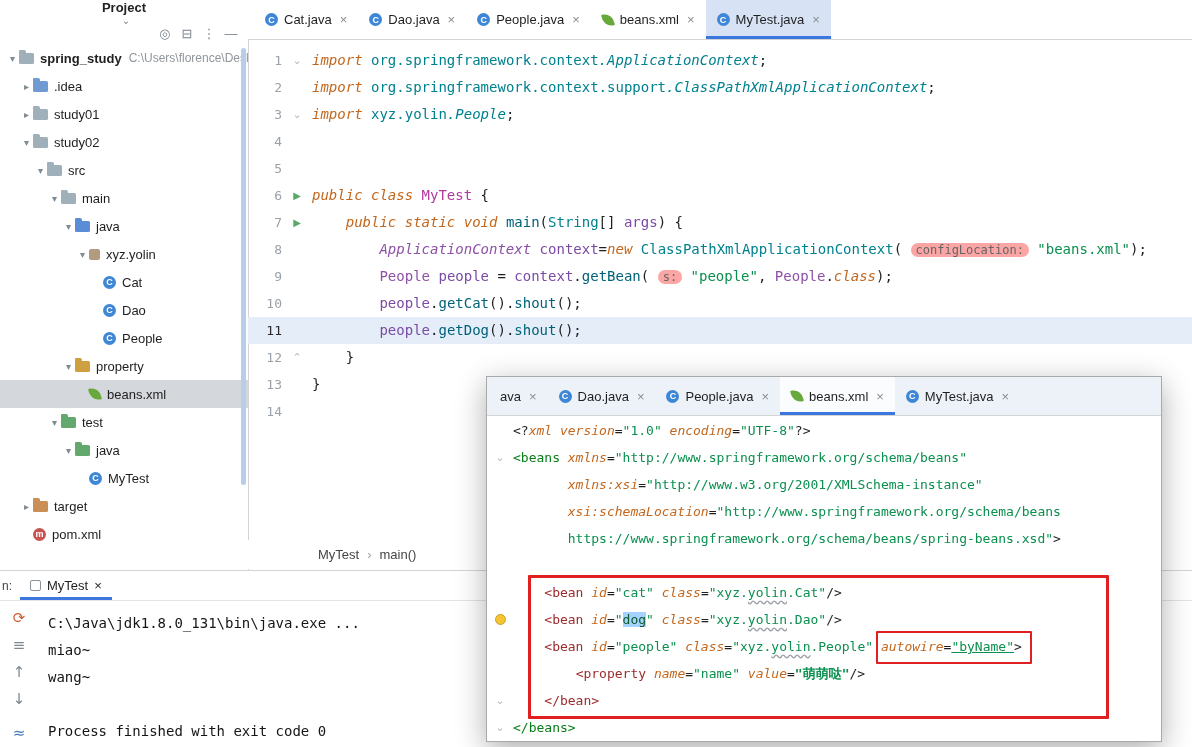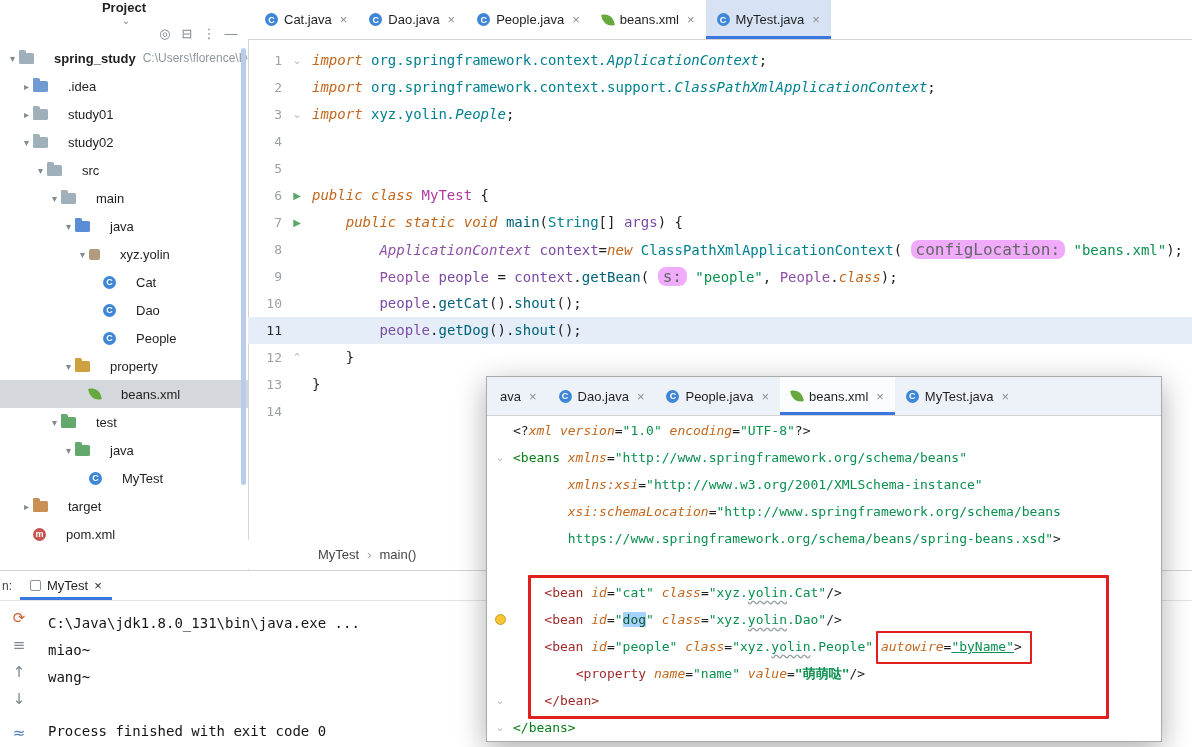--- a/index.html
+++ b/index.html
@@ -11,21 +11,21 @@
                  border-right:1px solid #d4d4d4;overflow:hidden;}
   .pp-header{height:30px;display:flex;align-items:center;padding:0 6px;font-size:13px;flex-direction:column;}
   .pp-title{font-weight:bold;color:#222;}
   .pp-caret{color:#7d878f;font-size:10px;margin-left:4px;}
   .pp-icons{margin-left:auto;display:flex;align-items:center;}
   .hic{color:#7d878f;font-size:13px;width:22px;text-align:center;cursor:default;}
   .pp-tree{position:absolute;top:44px;left:0;right:0;}
   .row{height:28px;display:flex;align-items:center;font-size:13px;white-space:nowrap;overflow:hidden;}
   .row.sel{background:#d4d7db;}
   .chev{width:13px;flex:none;text-align:center;color:#7f8b93;font-size:10px;}
-  .tlabel{margin-left:20px;}
+  .tlabel{margin-left:6px;}
   .tsuffix{margin-left:7px;color:#8f969c;font-size:12px;}
   .pp-scrollbar{position:absolute;right:2px;top:48px;width:5px;height:437px;border-radius:3px;background:#b9cdea;}
 
   
   .ic{display:inline-flex;align-items:center;justify-content:center;flex:none;}
   .ic-class{width:13px;height:13px;border-radius:50%;background:#3e86d6;color:#fff;
             font-size:9px;font-weight:bold;font-family:"Liberation Sans",sans-serif;}
   .ic-spring{width:12px;height:12px;background:#67a93d;border-radius:0 10px 0 10px;transform:rotate(-8deg);}
   .ic-package{width:11px;height:11px;background:#b39b7f;border-radius:2px;}
   .ic-maven{width:13px;height:13px;border-radius:50%;background:#c75450;color:#fff;font-size:9px;font-weight:bold;}
@@ -71,21 +71,21 @@
   .tk-mtd{color:#00627a;}
   .tk-str{color:#0a8f4e;}
   .tk-strb{color:#0a8f4e;font-weight:bold;}
   .tk-strw{color:#0a8f4e;text-decoration-line:underline;text-decoration-style:wavy;
            text-decoration-color:#9aa0a6;text-underline-offset:3px;}
   .tk-stru{color:#0a8f4e;text-decoration:underline;}
   .tk-pl{color:#1f1f1f;}
   .tk-sel{color:#0a5c2e;background:#a6d2ff;}
   .tk-tag{color:#077d17;}
   .tk-btag{color:#9e2a2b;}
-  .tk-hint{color:#666;background:#f0abfc;border-radius:8px;padding:0 5px;font-size:16px;}
+  .tk-hint{color:#666;background:#fca5a5;border-radius:8px;padding:0 5px;font-size:12px;}
 
   
   .breadcrumbs{position:absolute;left:248px;top:540px;width:944px;height:29px;background:#fff;
                display:flex;align-items:center;gap:8px;padding-left:70px;box-sizing:border-box;
                font-size:13px;color:#454545;}
   .bc-sep{color:#9aa1a8;}
 
   
   .run-panel{position:absolute;left:0;top:570px;width:1192px;height:177px;background:#fff;
              border-top:1px solid #d4d4d4;box-sizing:border-box;}

